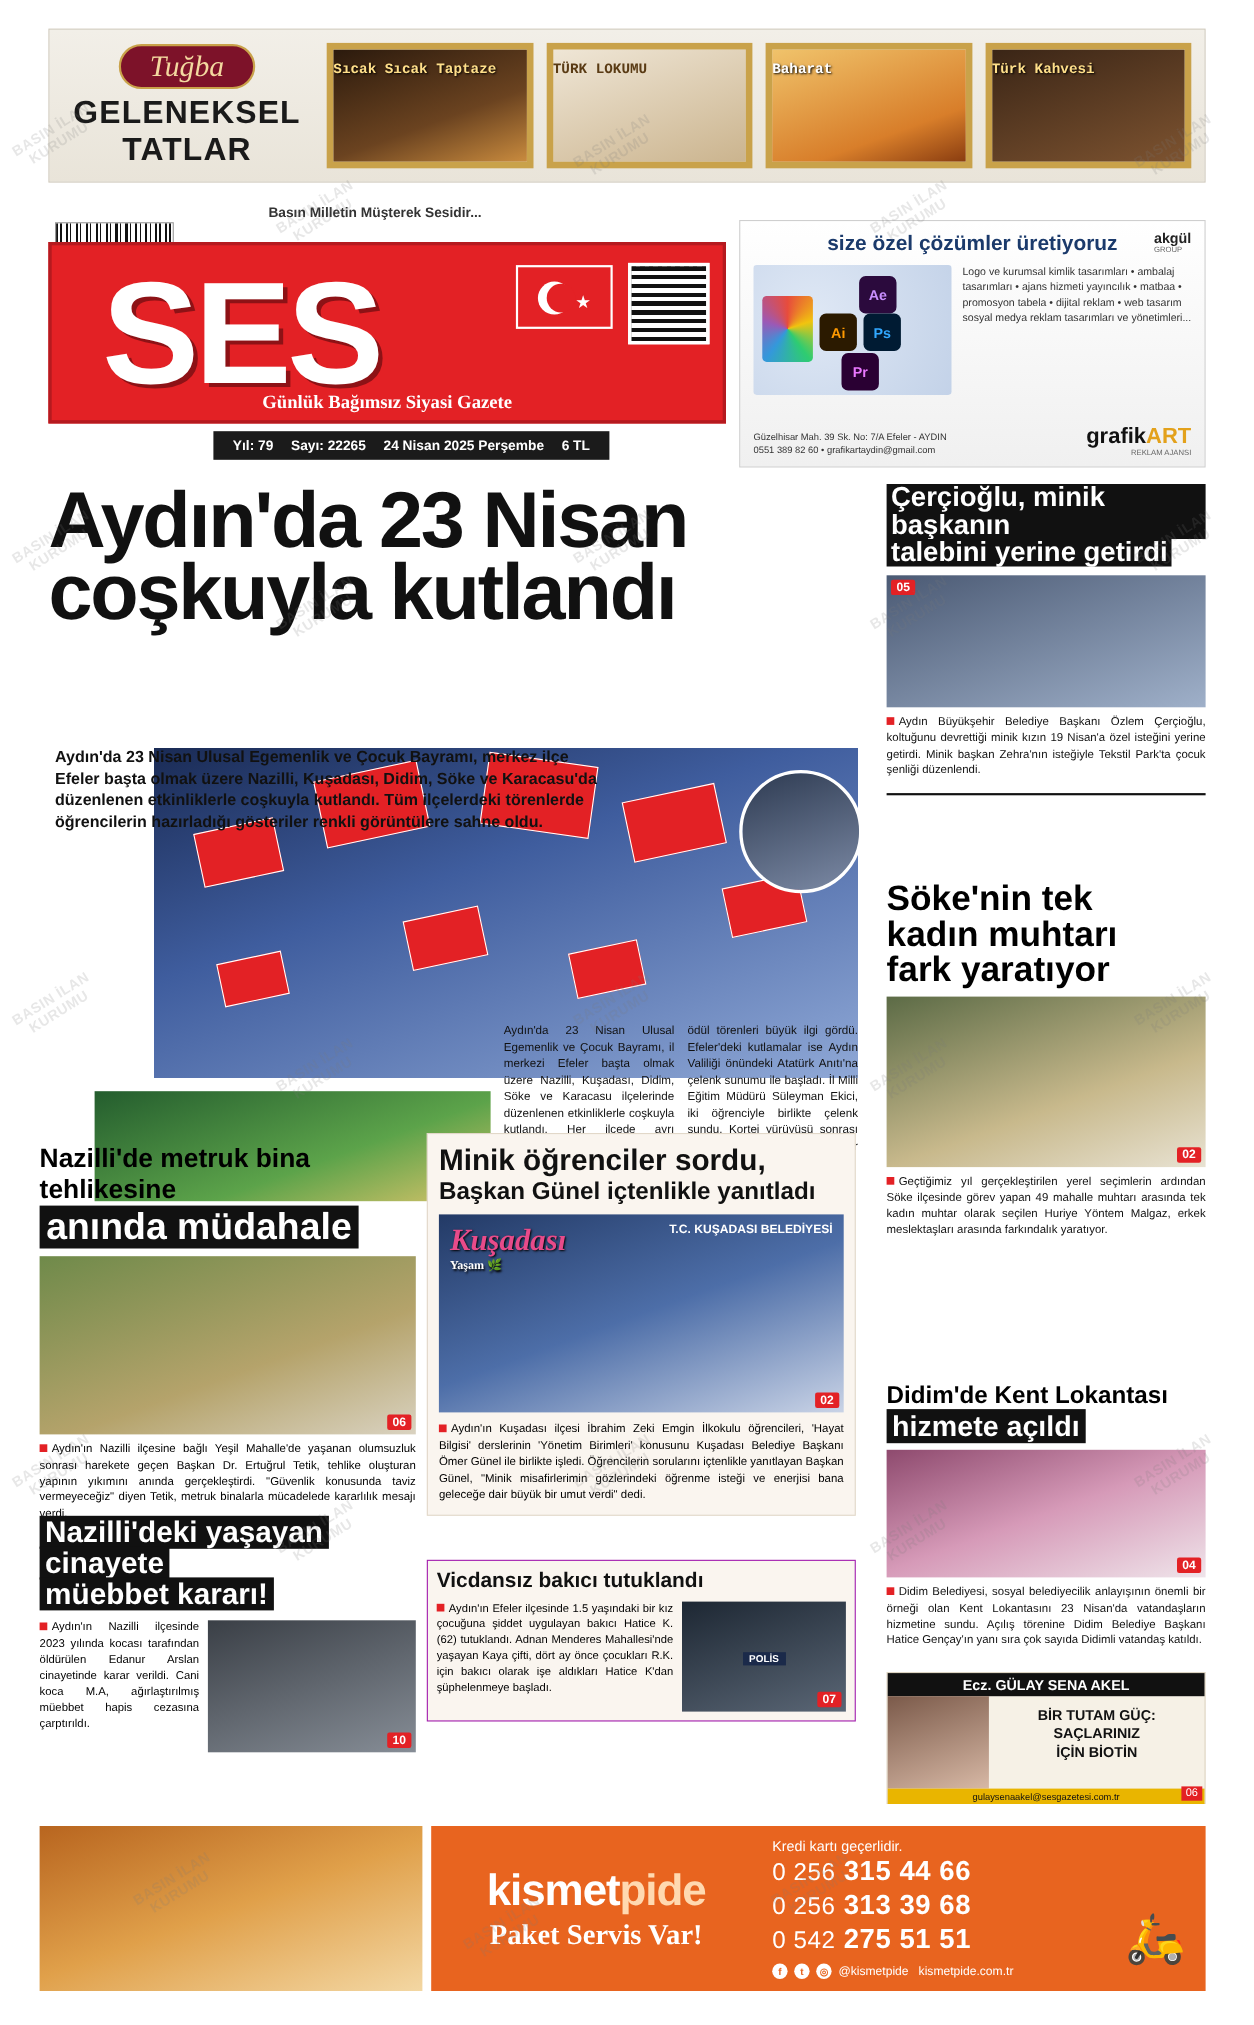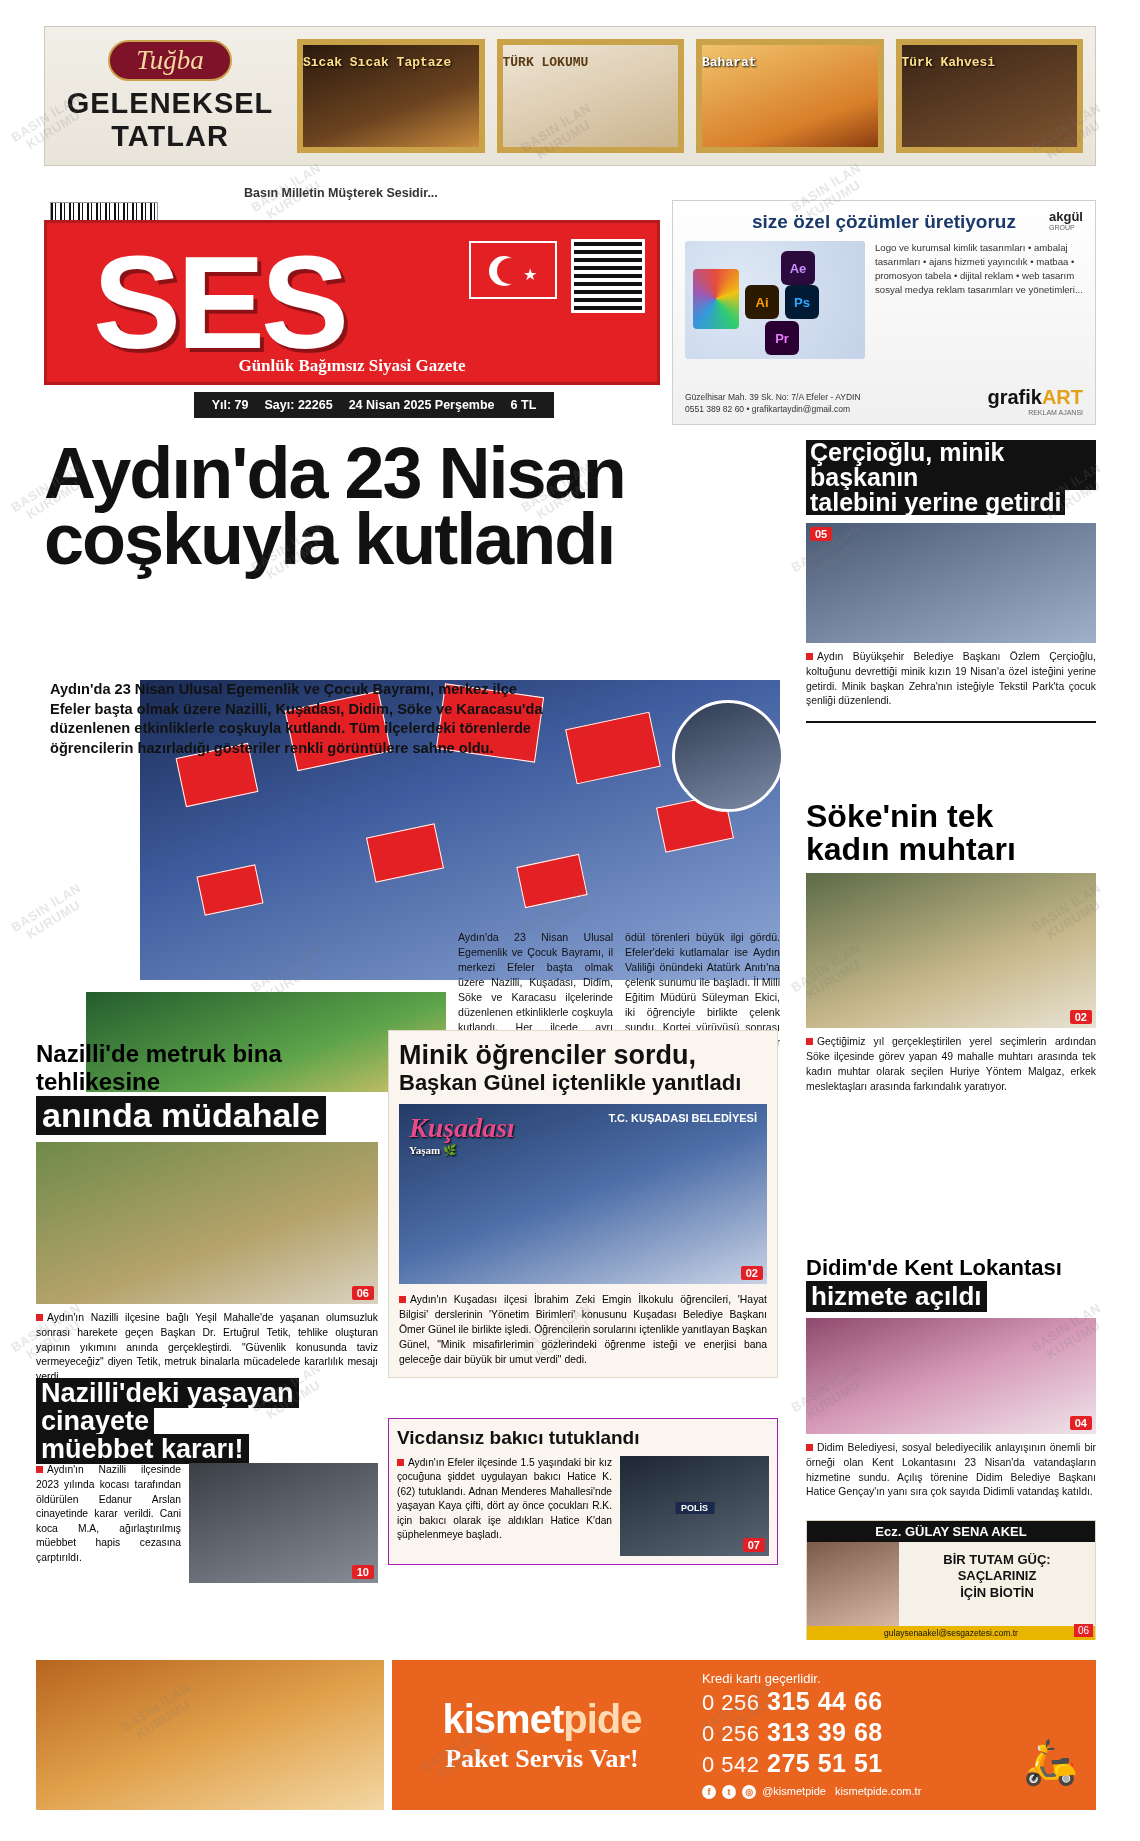--- a/index.html
+++ b/index.html
@@ -257,21 +257,21 @@
   .nazilli .ph {
     width:342px;height:162px;margin-top:7px;position:relative;
     background: linear-gradient(160deg,#6f8a4a,#b5a36b 60%,#d9d2c0);
   }
   .nazilli .tx { font-size:10.4px; line-height:1.42; margin-top:7px; text-align:justify;}
   .cinayet { position:absolute; left:36px; top:1380px; width:342px; }
   .cinayet .t {
     font-size:27px; font-weight:bold; line-height:1.03; background:#111;color:#fff;
     display:inline; padding:0 5px; box-decoration-break: clone;
   }
-  .cinayet .row { display:flex; gap:8px; }
+  .cinayet .row { display:flex; gap:8px; margin-top:10px;}
   .cinayet .tx { width:145px; font-size:10.3px; line-height:1.42; text-align:justify;}
   .cinayet .ph { flex:1; height:120px; position:relative; background: linear-gradient(160deg,#3a3f46,#868d96);}
   .minik {
     position:absolute; left:388px; top:1030px; width:390px;
     background:#faf5ef; border:1px solid #e2d8c9; padding:10px;
   }
   .minik .t1 { font-size:27px; font-weight:bold; color:#111; line-height:1.05;}
   .minik .t2 { font-size:22px; font-weight:bold; color:#111; line-height:1.1; margin-top:2px;}
   .minik .ph {
     width:368px;height:180px;margin-top:8px;position:relative;
@@ -449,20 +449,21 @@
       <div class="pnum">05</div>
     </div>
     <div class="rtext"><span class="sq"></span><span>Aydın Büyükşehir Belediye Başkanı Özlem Çerçioğlu, koltuğunu devrettiği minik kızın 19 Nisan'a özel isteğini yerine getirdi. Minik başkan Zehra'nın isteğiyle Tekstil Park'ta çocuk şenliği düzenlendi.</span></div>
     <div class="rule"></div>
   </div>
 
   <div class="soke">
     <div class="t">
       <div>Söke'nin tek</div>
       <div>kadın muhtarı</div>
+      <div>fark yaratıyor</div>
     </div>
     <div class="rphoto" style="height:155px; background:linear-gradient(160deg,#5c6b46,#c8b98c 60%,#e8e2d2);">
       <div class="pnum br">02</div>
     </div>
     <div class="rtext"><span class="sq"></span><span>Geçtiğimiz yıl gerçekleştirilen yerel seçimlerin ardından Söke ilçesinde görev yapan 49 mahalle muhtarı arasında tek kadın muhtar olarak seçilen Huriye Yöntem Malgaz, erkek meslektaşları arasında farkındalık yaratıyor.</span></div>
   </div>
 
   <div class="didim">
     <div class="t1">Didim'de Kent Lokantası</div>
     <div class="t2">hizmete açıldı</div>

